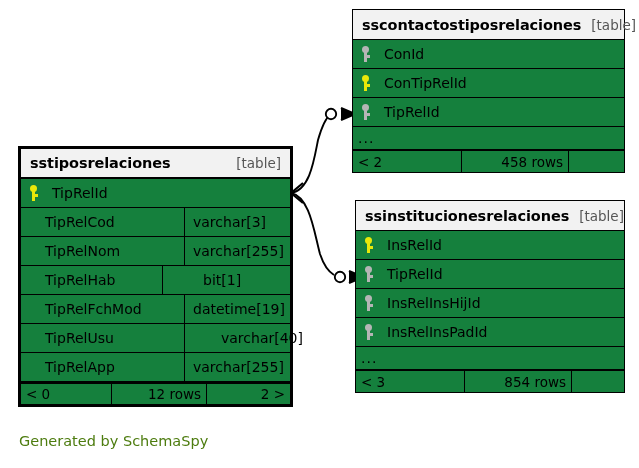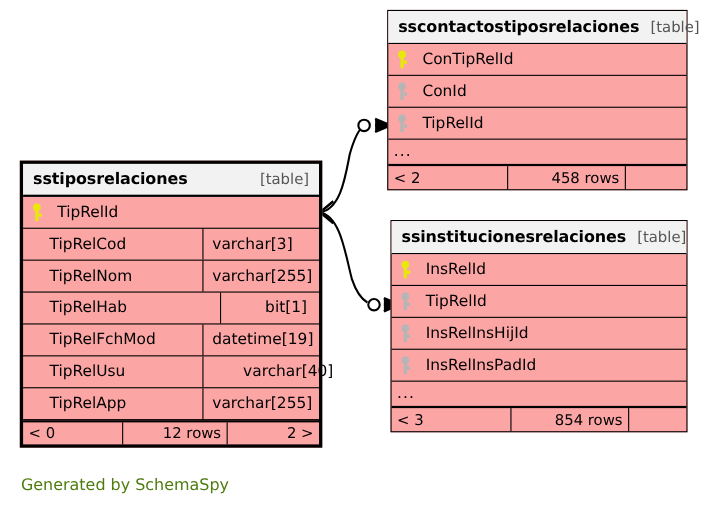--- a/index.html
+++ b/index.html
@@ -27,21 +27,21 @@
     left: 0;
     top: 0;
     width: 639px;
     height: 468px;
     pointer-events: none;
   }
 
   
   .tbl {
     position: absolute;
-    background: #fca5a5;
+    background: #15803d;
     border: 1.6px solid #000000;
     box-sizing: border-box;
   }
   .tbl.focus {
     border-width: 3px;
   }
 
   .tbl-head {
     background: #f2f2f2;
     border-bottom: 1.6px solid #000000;
@@ -237,21 +237,21 @@
       </div>
       <div class="cell-type" style="width:106px;">
         <span>varchar[255]</span>
       </div>
     </div>
 
     <div class="row">
       <div class="cell-name indent">
         <span>TipRelHab</span>
       </div>
-      <div class="cell-type" style="width:90px;padding-left:40px;">
+      <div class="cell-type" style="width:128px;padding-left:40px;">
         <span>bit[1]</span>
       </div>
     </div>
 
     <div class="row">
       <div class="cell-name indent">
         <span>TipRelFchMod</span>
       </div>
       <div class="cell-type" style="width:106px;">
         <span>datetime[19]</span>
@@ -285,37 +285,37 @@
 
   <div class="tbl" style="left:352px; top:9px; width:273px;">
 
     <div class="tbl-head">
       <span class="tbl-name">sscontactostiposrelaciones</span>
       <span class="tbl-tag">[table]</span>
     </div>
 
     <div class="row">
       <div class="cell-name">
+        <span class="keyicon fk">
+          <i class="head"></i>
+            <i class="shaft"></i>
+            <i class="tooth"></i>
+        </span>
+        <span>ConId</span>
+      </div>
+    </div>
+
+    <div class="row">
+      <div class="cell-name">
         <span class="keyicon pk">
           <i class="head"></i>
             <i class="shaft"></i>
             <i class="tooth"></i>
         </span>
         <span>ConTipRelId</span>
-      </div>
-    </div>
-
-    <div class="row">
-      <div class="cell-name">
-        <span class="keyicon fk">
-          <i class="head"></i>
-            <i class="shaft"></i>
-            <i class="tooth"></i>
-        </span>
-        <span>ConId</span>
       </div>
     </div>
 
     <div class="row">
       <div class="cell-name">
         <span class="keyicon fk">
           <i class="head"></i>
             <i class="shaft"></i>
             <i class="tooth"></i>
         </span>

